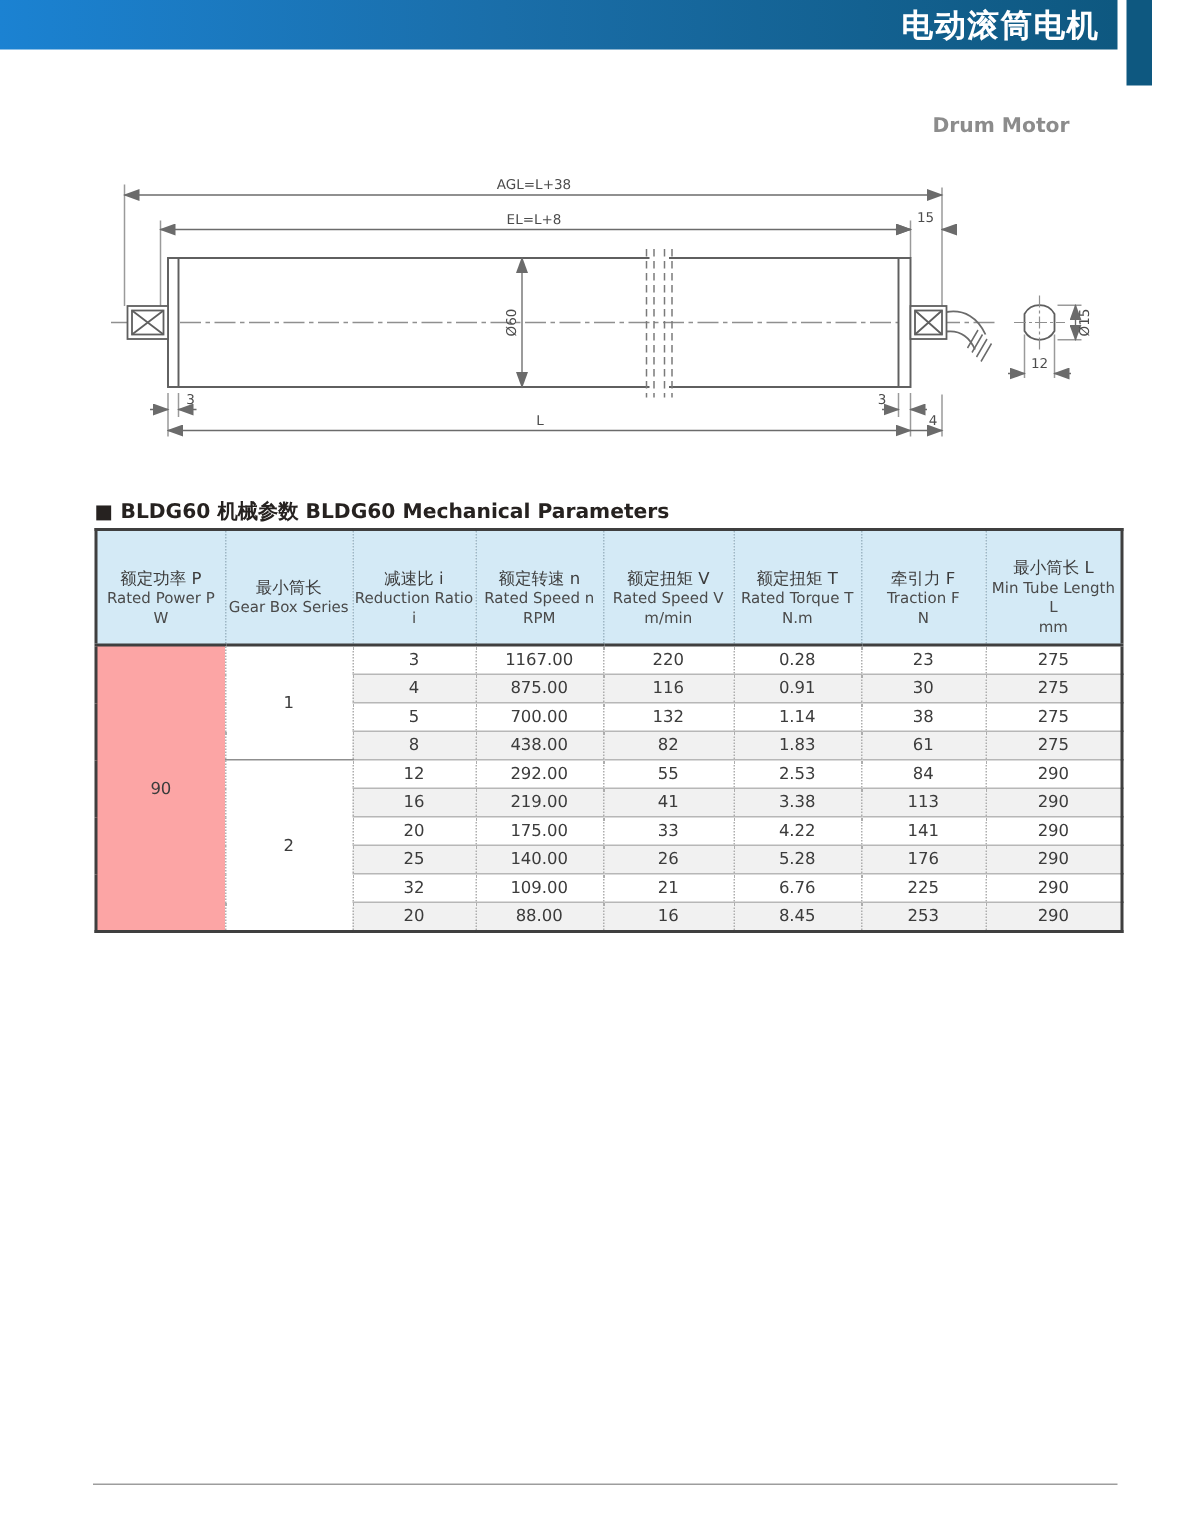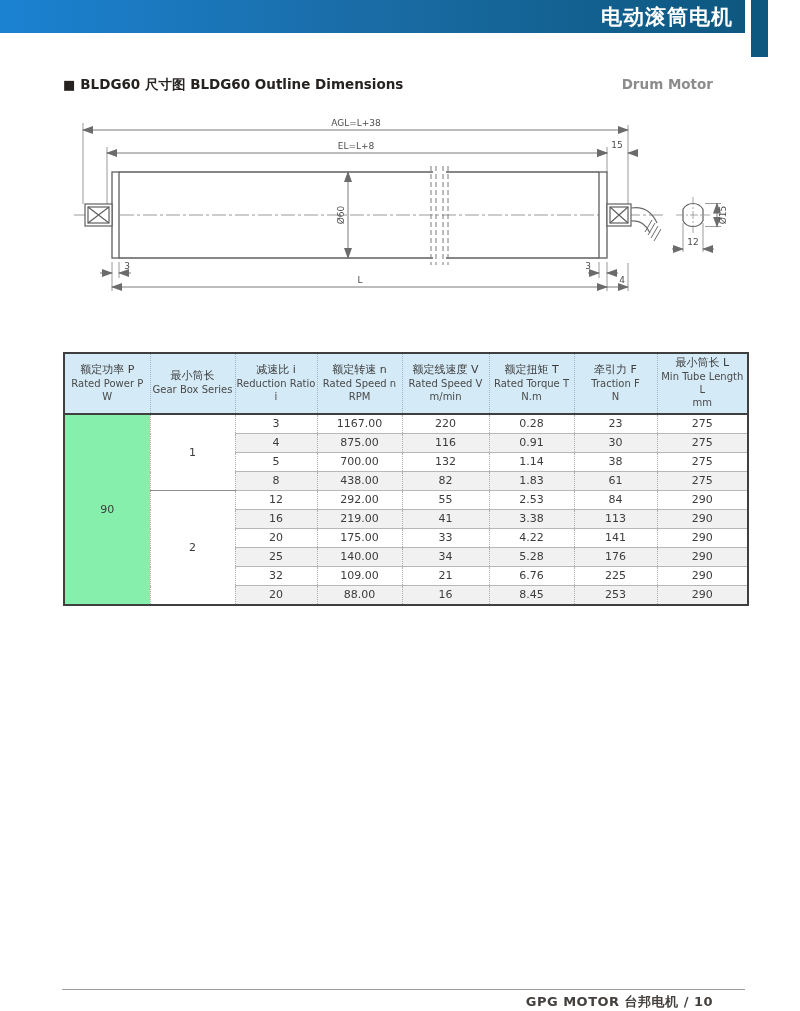--- a/index.html
+++ b/index.html
@@ -21,28 +21,28 @@
   .st-params{top:332px;}
 
   
   .drawing{position:absolute;left:0;top:105px;}
   .drawing text{font-family:"DejaVu Sans","Liberation Sans",sans-serif;font-size:9px;fill:#4c4c4c;}
 
   
   .table-wrap{position:absolute;left:63px;top:352px;}
   table.params{border-collapse:collapse;table-layout:fixed;width:684px;border:2px solid #3f3f3f;background:#fff;}
   table.params th{background:#d4eaf6;border-right:1px dotted #9db6c4;border-bottom:2px solid #3f3f3f;
-    font-weight:normal;padding:2px 0 4px;vertical-align:middle;}
+    font-weight:normal;padding:18px 0 4px;vertical-align:middle;}
   table.params th:last-child,table.params td:last-child{border-right:none;}
   .hdr-cn{font-size:11px;color:#3c3c3c;line-height:14px;}
   .hdr-en{font-size:10px;color:#4a4a4a;line-height:13px;}
   .hdr-unit{font-size:10px;color:#4a4a4a;line-height:13px;}
   .hdr-en:empty,.hdr-unit:empty{display:none;}
   table.params td{text-align:center;font-size:11px;color:#3c3c3c;height:18px;padding:0;line-height:18px;}
-  .cell-power{border-right:1px dotted #adadad;background:#86efac;}
+  .cell-power{border-right:1px dotted #adadad;background:#fca5a5;}
   .cell-series{border-right:1px dotted #adadad;background:#fff;}
   .cell-series.first-group{border-bottom:1px solid #8f8f8f;}
   .cell-data{border-right:1px dotted #adadad;border-bottom:1px solid #b7b7b7;background:#fff;}
   table.params tr:last-child .cell-data{border-bottom:none;}
   .cell-data.alt{background:#f1f1f1;}
 
   
   .note{position:absolute;left:63px;top:596px;font-size:11px;color:#3b3b3b;letter-spacing:.3px;}
 
   
@@ -53,23 +53,20 @@
 <body>
 
 <div class="page">
 
   <div class="topbar">
     <div class="topbar-title">电动滚筒电机</div>
   </div>
   <div class="accent-square"></div>
   <div class="subtitle">Drum Motor</div>
 
-  <div class="section-title st-outline">
-    <span class="marker">■</span><span>BLDG60 尺寸图 BLDG60 Outline Dimensions</span>
-  </div>
 
   <svg class="drawing" width="800" height="218" viewBox="0 0 800 218">
     <defs>
       <marker id="arr" markerWidth="11" markerHeight="8" refX="10" refY="4" orient="auto-start-reverse" markerUnits="userSpaceOnUse">
         <path d="M0,0 L11,4 L0,8 Z" fill="#6b6b6b"></path>
       </marker>
     </defs>
 
     <g stroke="#9a9a9a" stroke-width="1">
       <path d="M83,18 V99"></path>
@@ -150,20 +147,23 @@
       <g stroke="#6b6b6b" stroke-width="0.9" fill="none">
         <path d="M717,98.5 V121.5" marker-start="url(#arr)" marker-end="url(#arr)"></path>
         <path d="M672,144 H683" marker-end="url(#arr)"></path>
         <path d="M714,144 H703" marker-end="url(#arr)"></path>
       </g>
       <text x="726" y="110" text-anchor="middle" transform="rotate(-90 726 110)">Ø15</text>
       <text x="693" y="140" text-anchor="middle">12</text>
     </g>
   </svg>
 
+  <div class="section-title st-params">
+    <span class="marker">■</span><span>BLDG60 机械参数 BLDG60 Mechanical Parameters</span>
+  </div>
 
   <div class="table-wrap">
     <table class="params">
       <colgroup>
         <col style="width:86px">
           <col style="width:85px">
           <col style="width:82px">
           <col style="width:85px">
         <col style="width:87px">
           <col style="width:85px">
@@ -186,21 +186,21 @@
             <div class="hdr-cn">减速比 i</div>
             <div class="hdr-en">Reduction Ratio i</div>
 
           </th>
           <th>
             <div class="hdr-cn">额定转速 n</div>
             <div class="hdr-en">Rated Speed n</div>
             <div class="hdr-unit">RPM</div>
           </th>
           <th>
-            <div class="hdr-cn">额定线速度 V</div>
+            <div class="hdr-cn">额定扭矩 V</div>
             <div class="hdr-en">Rated Speed V</div>
             <div class="hdr-unit">m/min</div>
           </th>
           <th>
             <div class="hdr-cn">额定扭矩 T</div>
             <div class="hdr-en">Rated Torque T</div>
             <div class="hdr-unit">N.m</div>
           </th>
           <th>
             <div class="hdr-cn">牵引力 F</div>
@@ -270,21 +270,21 @@
             <td class="cell-data">20</td>
             <td class="cell-data">175.00</td>
             <td class="cell-data">33</td>
             <td class="cell-data">4.22</td>
             <td class="cell-data">141</td>
             <td class="cell-data">290</td>
           </tr>
           <tr>
             <td class="cell-data alt">25</td>
             <td class="cell-data alt">140.00</td>
-            <td class="cell-data alt">34</td>
+            <td class="cell-data alt">26</td>
             <td class="cell-data alt">5.28</td>
             <td class="cell-data alt">176</td>
             <td class="cell-data alt">290</td>
           </tr>
           <tr>
             <td class="cell-data">32</td>
             <td class="cell-data">109.00</td>
             <td class="cell-data">21</td>
             <td class="cell-data">6.76</td>
             <td class="cell-data">225</td>
@@ -297,15 +297,14 @@
             <td class="cell-data alt">8.45</td>
             <td class="cell-data alt">253</td>
             <td class="cell-data alt">290</td>
           </tr>
         </tbody>
     </table>
   </div>
 
 
   <div class="footer-line"></div>
-  <div class="footer-text">GPG MOTOR 台邦电机  /  10</div>
 
 </div>
 
 </body></html>

